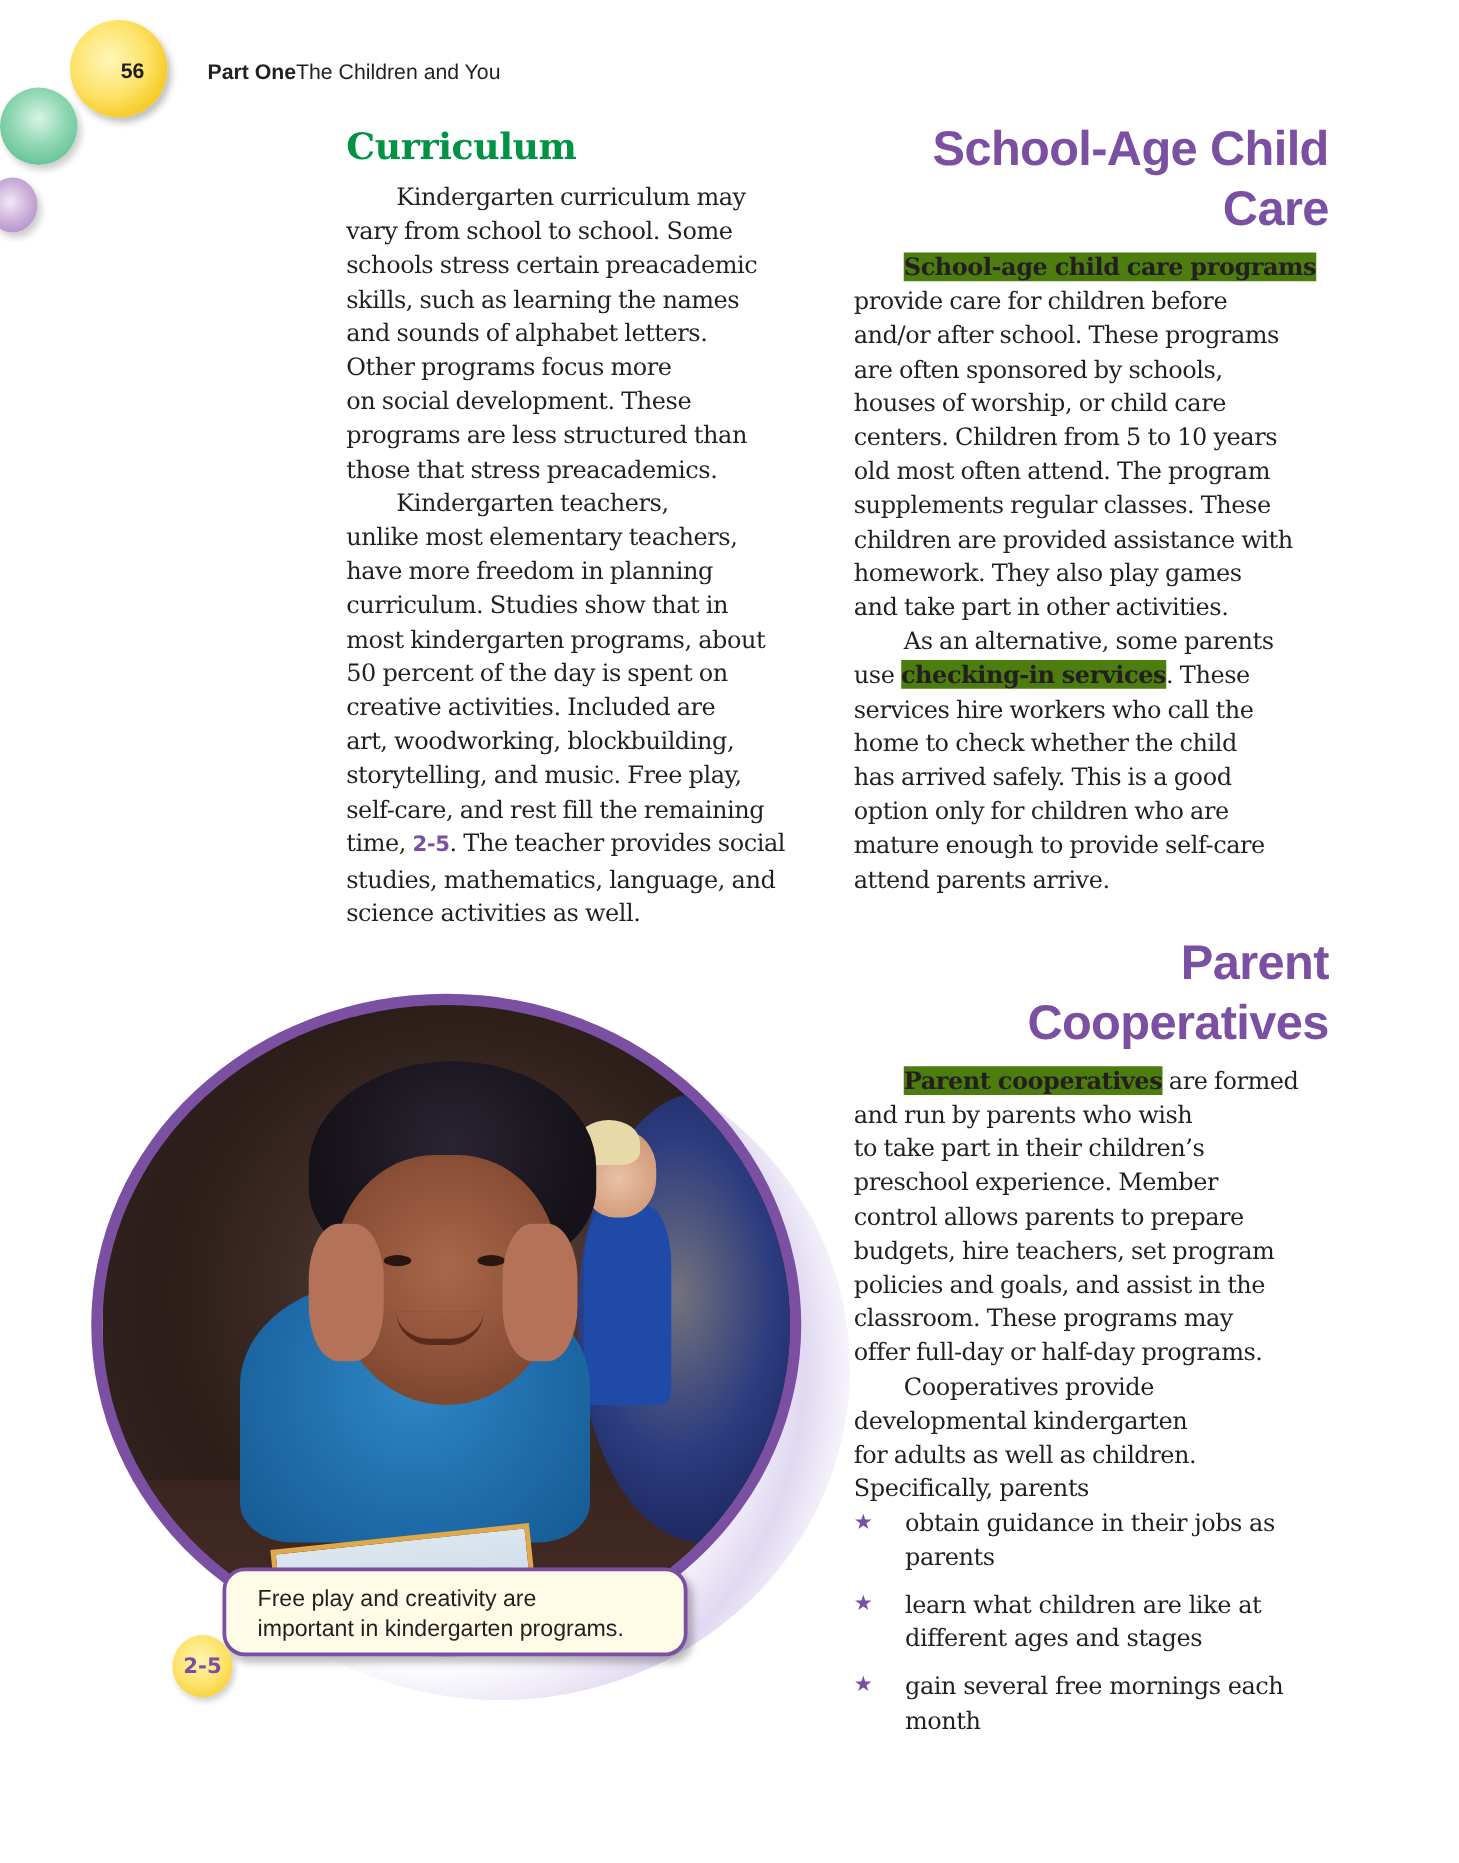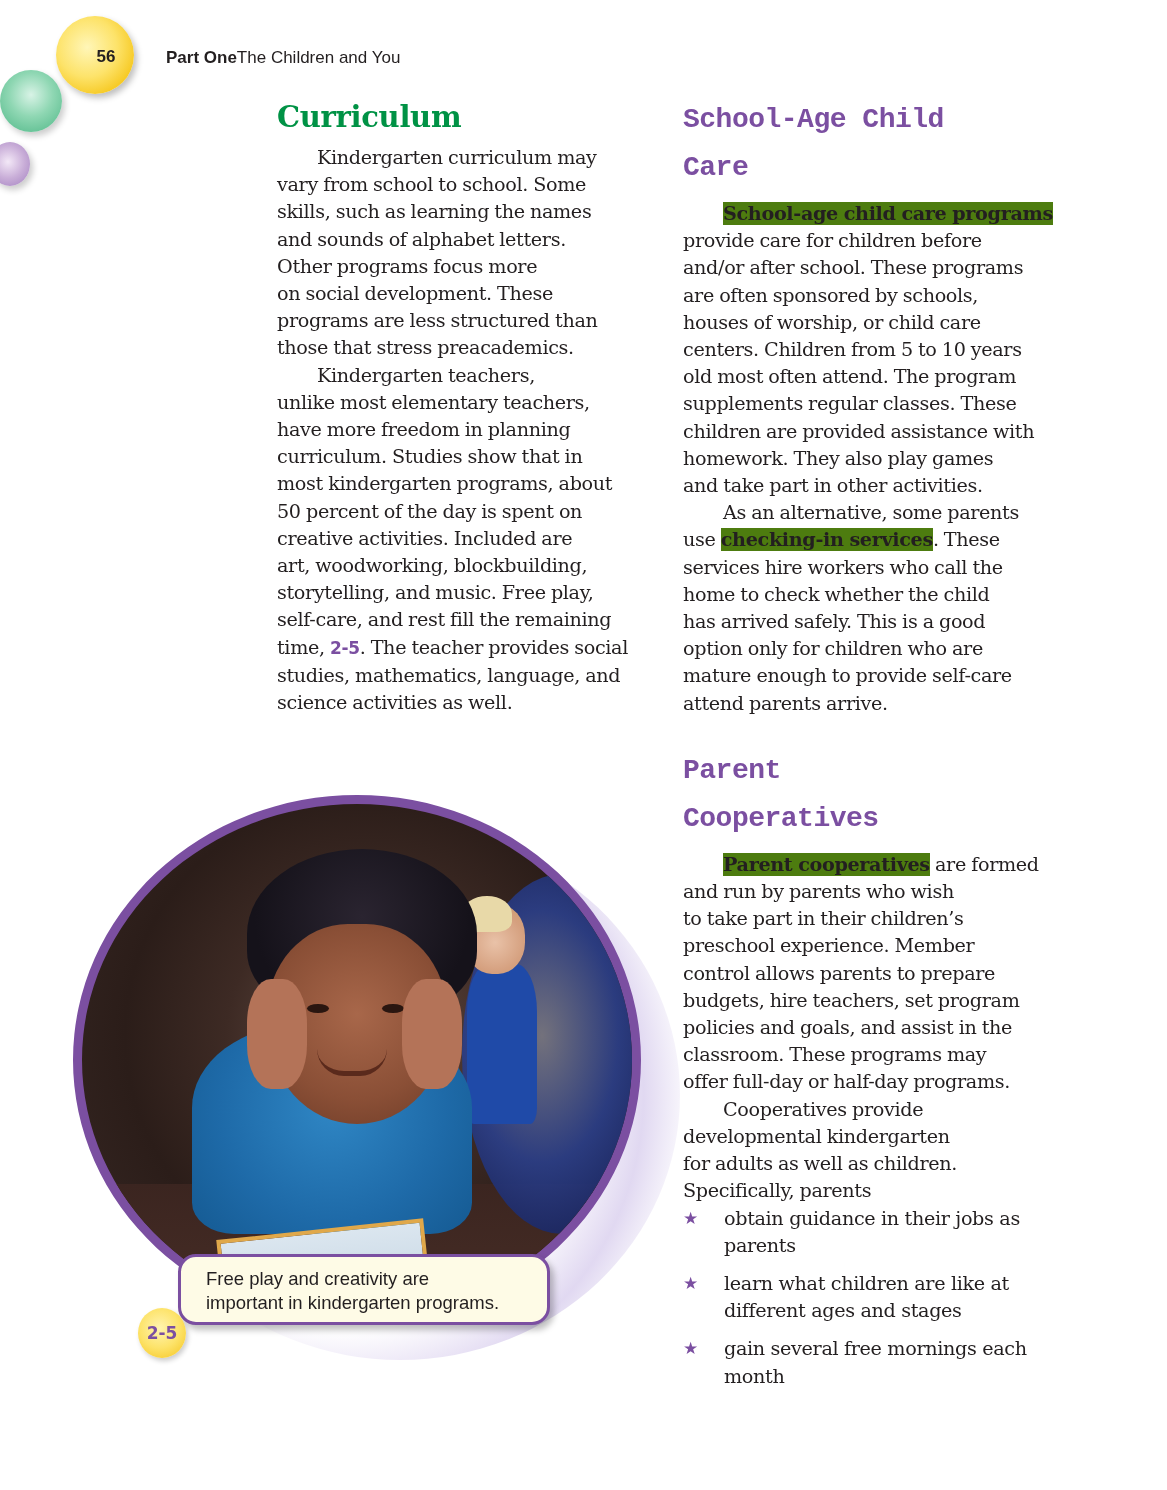--- a/index.html
+++ b/index.html
@@ -23,22 +23,22 @@
   .running-head { position: absolute; left: 166px; top: 48px;
     font-family: "Liberation Sans", sans-serif; font-size: 17px; color: #231f20; }
   .running-head .part { font-weight: bold; }
 
   
   .col-left { position: absolute; left: 277px; top: 96px; width: 370px; }
   .col-right { position: absolute; left: 683px; top: 96px; width: 380px; }
 
   h2.green { font-family: "DejaVu Serif", serif; font-weight: bold; color: #009245;
     font-size: 29px; margin: 4px 0 10px 0; letter-spacing: -0.3px; }
-  h2.purple { font-family: Liberation Mono, monospace; font-weight: bold; color: #7b4fa1;
-    font-size: 28px; line-height: 48px; margin: 0 0 8px 0; letter-spacing: -0.5px; }
+  h2.purple { font-family: Liberation Sans, sans-serif; font-weight: bold; color: #7b4fa1;
+    font-size: 39px; line-height: 48px; margin: 0 0 8px 0; letter-spacing: -0.5px; text-align: right; }
 
   p.body { margin: 0; font-size: 19.2px; line-height: 27.2px; letter-spacing: -0.35px;
     word-spacing: -0.5px; }
   .line { display: block; white-space: nowrap; }
   .indent-line { padding-left: 40px; }
   .hl { background: #4d7c0f; font-weight: bold; }
   .figref { color: #7b4fa1; font-family: "DejaVu Sans", sans-serif; font-weight: bold; font-size: 17px; }
 
   ul.stars { list-style: none; margin: 0; padding: 0; }
   ul.stars li { position: relative; padding-left: 41px; font-size: 19.2px; line-height: 27.2px;
@@ -99,20 +99,21 @@
 
 <div class="running-head">
   <span class="part">Part One</span><span>The Children and You</span>
 </div>
 
 <div class="col-left">
   <h2 class="green">Curriculum</h2>
   <p class="body">
     <span class="line indent-line">Kindergarten curriculum may</span>
     <span class="line">vary from school to school. Some</span>
+    <span class="line">schools stress certain preacademic</span>
     <span class="line">skills, such as learning the names</span>
     <span class="line">and sounds of alphabet letters.</span>
     <span class="line">Other programs focus more</span>
     <span class="line">on social development. These</span>
     <span class="line">programs are less structured than</span>
     <span class="line">those that stress preacademics.</span>
   </p>
   <p class="body">
     <span class="line indent-line">Kindergarten teachers,</span>
     <span class="line">unlike most elementary teachers,</span>

